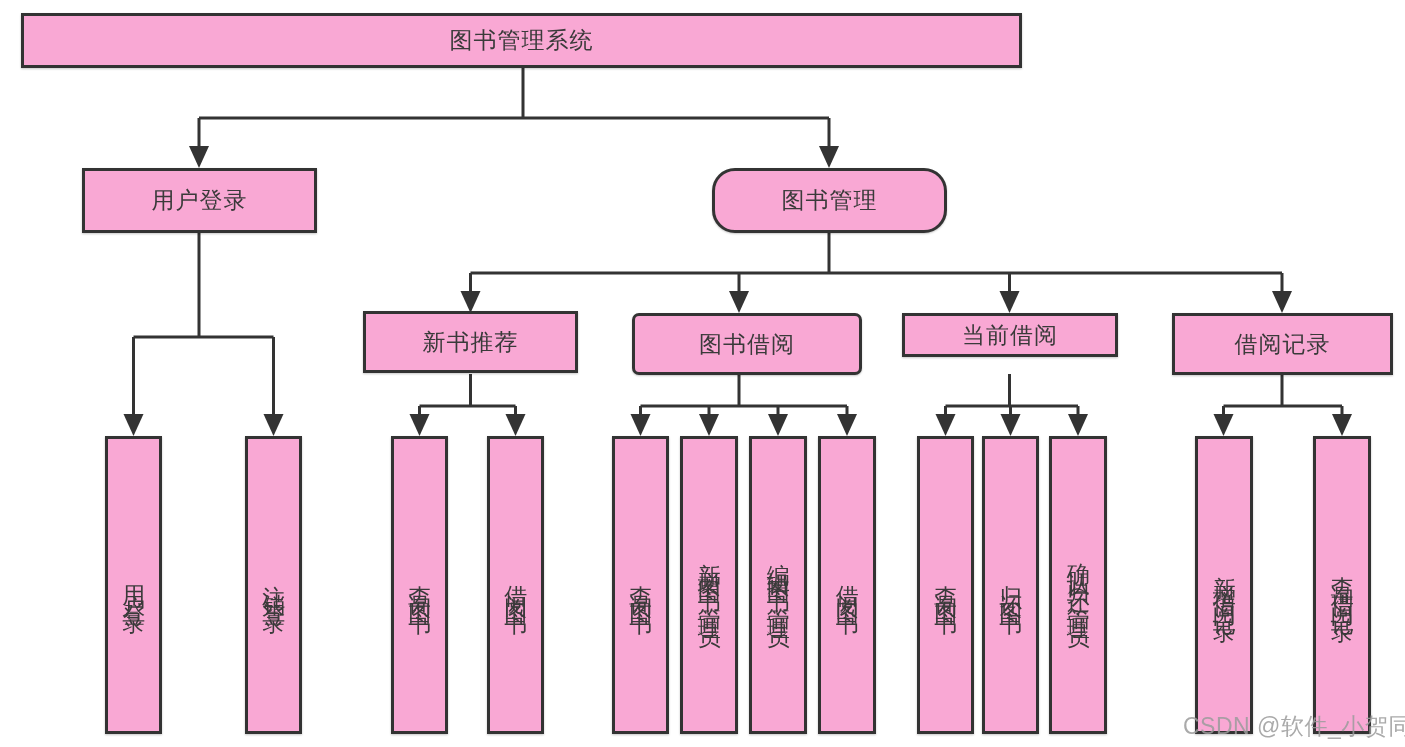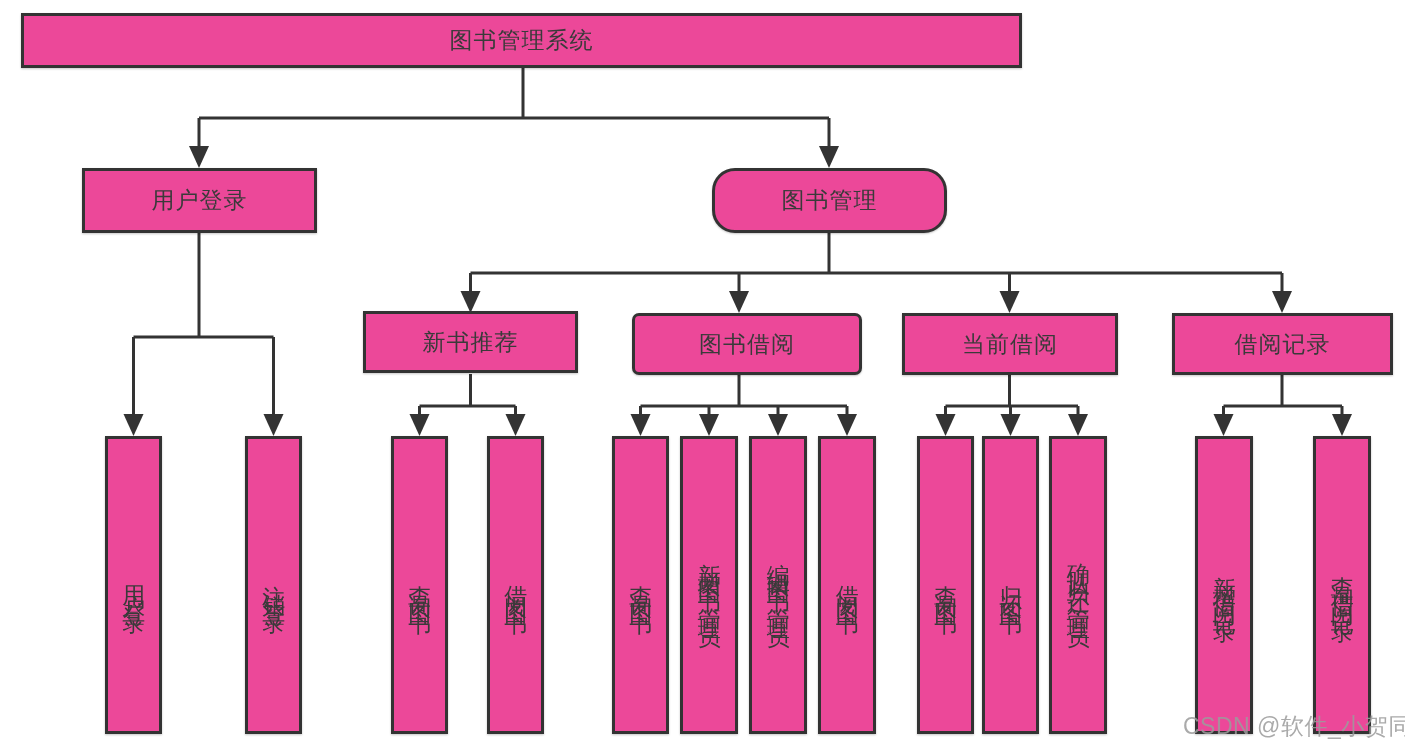--- a/index.html
+++ b/index.html
@@ -17,21 +17,21 @@
   }
   .connectors {
     position: absolute;
     left: 0;
     top: 0;
     z-index: 1;
   }
   .node {
     position: absolute;
     box-sizing: border-box;
-    background: #ec4899;
+    background: #f9a8d4;
     border: 3px solid #333333;
     box-shadow: 0 1px 2px rgba(0,0,0,0.22);
     display: flex;
     align-items: center;
     justify-content: center;
     z-index: 2;
     color: #3a3a3a;
   }
   .node .h-label {
     font-size: 23px;
@@ -108,21 +108,21 @@
   <div class="node" style="left:712px; top:168px; width:235px; height:65px;border-radius:23px;">
     <span class="h-label">图书管理</span>
   </div>
 
   <div class="node" style="left:363px; top:311px; width:215px; height:62px;">
     <span class="h-label">新书推荐</span>
   </div>
   <div class="node" style="left:632px; top:313px; width:230px; height:62px;border-radius:7px;">
     <span class="h-label">图书借阅</span>
   </div>
-  <div class="node" style="left:902px; top:313px; width:216px; height:62px;">
+  <div class="node" style="left:902px; top:313px; width:216px; height:44px;">
     <span class="h-label">当前借阅</span>
   </div>
   <div class="node" style="left:1172px; top:313px; width:221px; height:62px;">
     <span class="h-label">借阅记录</span>
   </div>
 
   <div class="node" style="left:105px; top:436px; width:57px; height:298px;">
     <span class="v-label">用户登录</span>
   </div>
   <div class="node" style="left:245px; top:436px; width:57px; height:298px;">

